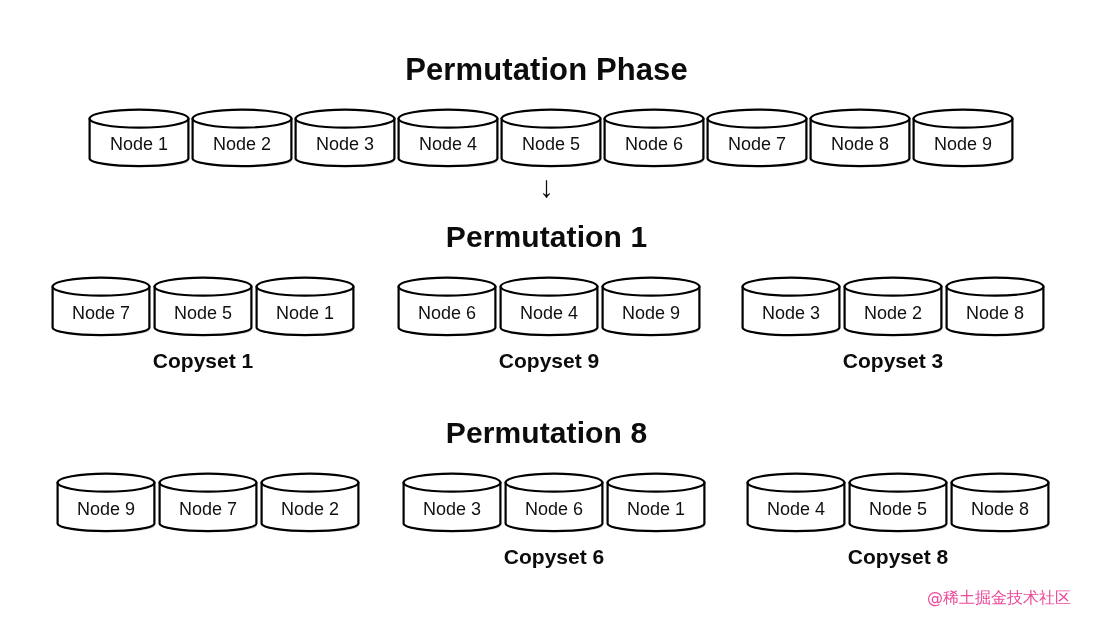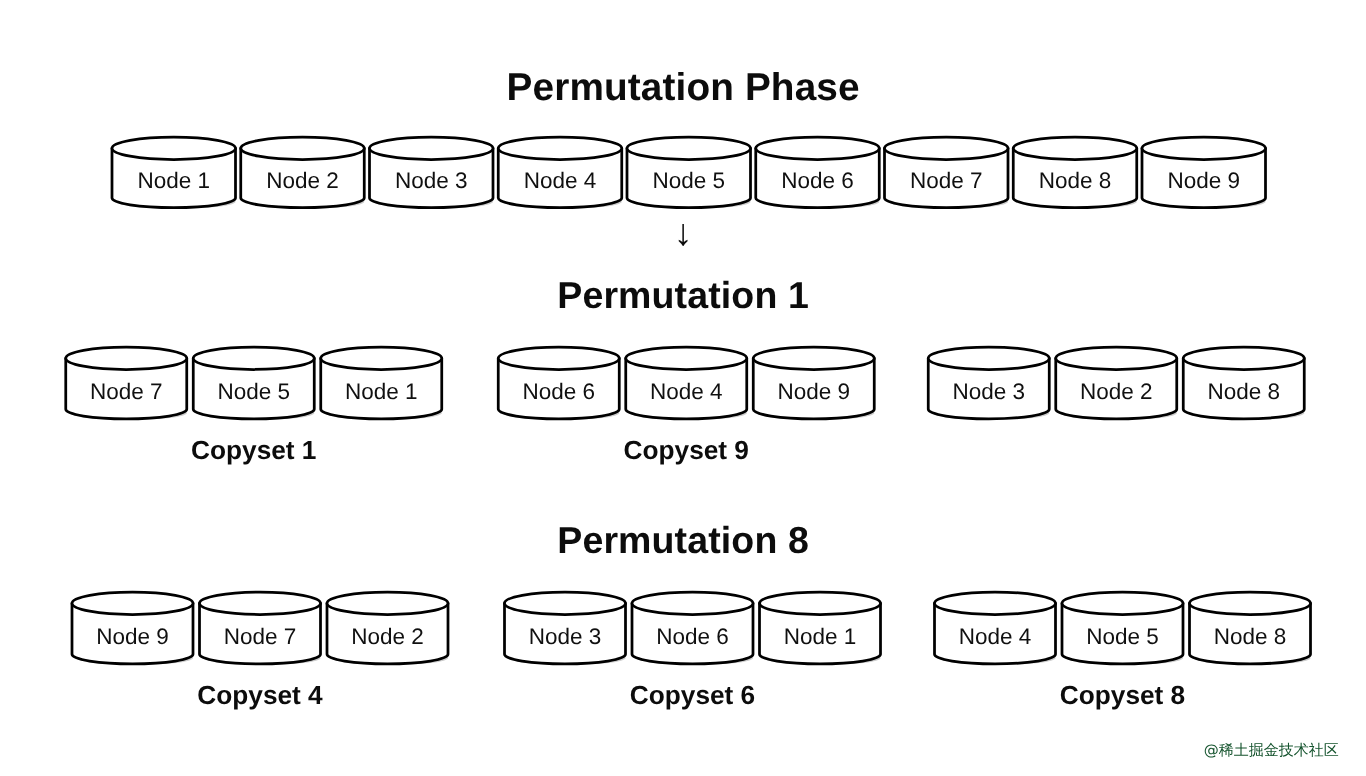--- a/index.html
+++ b/index.html
@@ -123,22 +123,22 @@
 
   .row-p2 .grp-0 { left: 55px; }
   .row-p2 .grp-1 { left: 401px; }
   .row-p2 .grp-2 { left: 745px; }
 
   
   .watermark {
     position: absolute;
     right: 22px;
     bottom: 12px;
-    font-size: 12px;
-    color: #14532d;
+    font-size: 16px;
+    color: #ec4899;
     font-family: "DejaVu Sans", sans-serif;
     white-space: nowrap;
   }
 </style>
 </head>
 <body>
 
 <div class="stage">
 
   <div class="title title-main">Permutation Phase</div>
@@ -225,41 +225,41 @@
               <ellipse cx="50" cy="10.6" rx="48.400000000000006" ry="9" fill="#ffffff" stroke="#000000" stroke-width="2.2"></ellipse>
             </svg><span class="label" style="top: 27px;">Node 3</span></div><div class="cyl" style="width: 100px; height: 58px; margin-right: 2px;"><svg width="100" height="58" viewBox="0 0 100 58">
               <ellipse cx="52" cy="54.449999999999996" rx="46.464000000000006" ry="5.58" fill="rgba(0,0,0,0.20)"></ellipse>
               <path d="M 1.6 10.6 L 1.6 51.449999999999996 A 48.400000000000006 7.6499999999999995 0 0 0 98.4 51.449999999999996 L 98.4 10.6 Z" fill="#ffffff" stroke="#000000" stroke-width="2.2" stroke-linejoin="round"></path>
               <ellipse cx="50" cy="10.6" rx="48.400000000000006" ry="9" fill="#ffffff" stroke="#000000" stroke-width="2.2"></ellipse>
             </svg><span class="label" style="top: 27px;">Node 2</span></div><div class="cyl" style="width: 100px; height: 58px; margin-right: 0px;"><svg width="100" height="58" viewBox="0 0 100 58">
               <ellipse cx="52" cy="54.449999999999996" rx="46.464000000000006" ry="5.58" fill="rgba(0,0,0,0.20)"></ellipse>
               <path d="M 1.6 10.6 L 1.6 51.449999999999996 A 48.400000000000006 7.6499999999999995 0 0 0 98.4 51.449999999999996 L 98.4 10.6 Z" fill="#ffffff" stroke="#000000" stroke-width="2.2" stroke-linejoin="round"></path>
               <ellipse cx="50" cy="10.6" rx="48.400000000000006" ry="9" fill="#ffffff" stroke="#000000" stroke-width="2.2"></ellipse>
             </svg><span class="label" style="top: 27px;">Node 8</span></div></div>
+        <div class="copyset-label">Copyset 3</div>
       </div>
     </div>
 
   <div class="title title-perm2">Permutation 8</div>
 
   <div class="perm-row row-p2">
       <div class="group grp-0">
         <div style="white-space: nowrap; font-size: 0px; text-align: center;"><div class="cyl" style="width: 100px; height: 58px; margin-right: 2px;"><svg width="100" height="58" viewBox="0 0 100 58">
               <ellipse cx="52" cy="54.449999999999996" rx="46.464000000000006" ry="5.58" fill="rgba(0,0,0,0.20)"></ellipse>
               <path d="M 1.6 10.6 L 1.6 51.449999999999996 A 48.400000000000006 7.6499999999999995 0 0 0 98.4 51.449999999999996 L 98.4 10.6 Z" fill="#ffffff" stroke="#000000" stroke-width="2.2" stroke-linejoin="round"></path>
               <ellipse cx="50" cy="10.6" rx="48.400000000000006" ry="9" fill="#ffffff" stroke="#000000" stroke-width="2.2"></ellipse>
             </svg><span class="label" style="top: 27px;">Node 9</span></div><div class="cyl" style="width: 100px; height: 58px; margin-right: 2px;"><svg width="100" height="58" viewBox="0 0 100 58">
               <ellipse cx="52" cy="54.449999999999996" rx="46.464000000000006" ry="5.58" fill="rgba(0,0,0,0.20)"></ellipse>
               <path d="M 1.6 10.6 L 1.6 51.449999999999996 A 48.400000000000006 7.6499999999999995 0 0 0 98.4 51.449999999999996 L 98.4 10.6 Z" fill="#ffffff" stroke="#000000" stroke-width="2.2" stroke-linejoin="round"></path>
               <ellipse cx="50" cy="10.6" rx="48.400000000000006" ry="9" fill="#ffffff" stroke="#000000" stroke-width="2.2"></ellipse>
             </svg><span class="label" style="top: 27px;">Node 7</span></div><div class="cyl" style="width: 100px; height: 58px; margin-right: 0px;"><svg width="100" height="58" viewBox="0 0 100 58">
               <ellipse cx="52" cy="54.449999999999996" rx="46.464000000000006" ry="5.58" fill="rgba(0,0,0,0.20)"></ellipse>
               <path d="M 1.6 10.6 L 1.6 51.449999999999996 A 48.400000000000006 7.6499999999999995 0 0 0 98.4 51.449999999999996 L 98.4 10.6 Z" fill="#ffffff" stroke="#000000" stroke-width="2.2" stroke-linejoin="round"></path>
               <ellipse cx="50" cy="10.6" rx="48.400000000000006" ry="9" fill="#ffffff" stroke="#000000" stroke-width="2.2"></ellipse>
             </svg><span class="label" style="top: 27px;">Node 2</span></div></div>
-        <div class="copyset-label">Copyset 4</div>
       </div>
       <div class="group grp-1">
         <div style="white-space: nowrap; font-size: 0px; text-align: center;"><div class="cyl" style="width: 100px; height: 58px; margin-right: 2px;"><svg width="100" height="58" viewBox="0 0 100 58">
               <ellipse cx="52" cy="54.449999999999996" rx="46.464000000000006" ry="5.58" fill="rgba(0,0,0,0.20)"></ellipse>
               <path d="M 1.6 10.6 L 1.6 51.449999999999996 A 48.400000000000006 7.6499999999999995 0 0 0 98.4 51.449999999999996 L 98.4 10.6 Z" fill="#ffffff" stroke="#000000" stroke-width="2.2" stroke-linejoin="round"></path>
               <ellipse cx="50" cy="10.6" rx="48.400000000000006" ry="9" fill="#ffffff" stroke="#000000" stroke-width="2.2"></ellipse>
             </svg><span class="label" style="top: 27px;">Node 3</span></div><div class="cyl" style="width: 100px; height: 58px; margin-right: 2px;"><svg width="100" height="58" viewBox="0 0 100 58">
               <ellipse cx="52" cy="54.449999999999996" rx="46.464000000000006" ry="5.58" fill="rgba(0,0,0,0.20)"></ellipse>
               <path d="M 1.6 10.6 L 1.6 51.449999999999996 A 48.400000000000006 7.6499999999999995 0 0 0 98.4 51.449999999999996 L 98.4 10.6 Z" fill="#ffffff" stroke="#000000" stroke-width="2.2" stroke-linejoin="round"></path>
               <ellipse cx="50" cy="10.6" rx="48.400000000000006" ry="9" fill="#ffffff" stroke="#000000" stroke-width="2.2"></ellipse>

